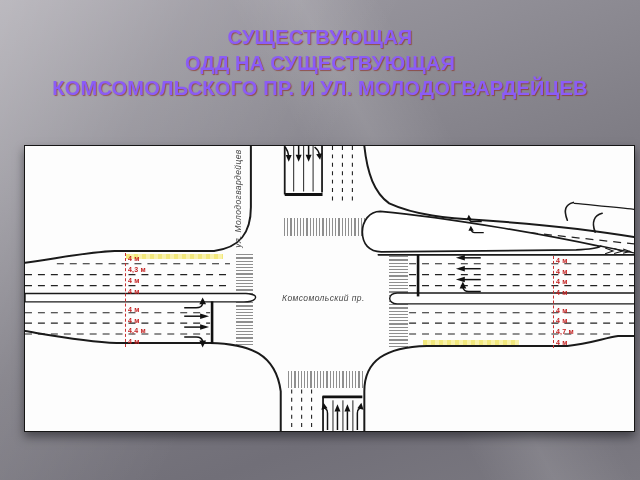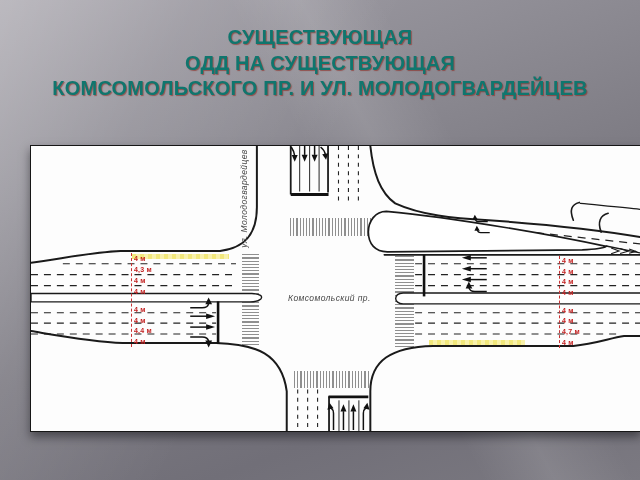--- a/index.html
+++ b/index.html
@@ -7,25 +7,25 @@
     width:640px;height:480px;position:relative;overflow:hidden;
     font-family:"Liberation Sans","DejaVu Sans",sans-serif;
     background:
       linear-gradient(117deg, rgba(255,255,255,0.28) 0%, rgba(255,255,255,0.10) 22%, rgba(255,255,255,0) 46%),
       linear-gradient(62deg, rgba(255,255,255,0) 54%, rgba(255,255,255,0.10) 62%, rgba(255,255,255,0) 71%),
       linear-gradient(160deg, #a29fa7 0%, #8f8d95 28%, #7c7a82 55%, #716f78 78%, #7b7981 100%);
   }
   .title{
     position:absolute;top:25px;left:0;width:640px;text-align:center;
     font-weight:bold;font-size:20px;line-height:25.5px;letter-spacing:0.2px;
-    color:#0f766e;text-shadow:1px 1px 1px rgba(140,35,25,0.6);
+    color:#8b5cf6;text-shadow:1px 1px 1px rgba(140,35,25,0.6);
     white-space:nowrap;
   }
   .panel{
-    position:absolute;left:30px;top:145px;width:609px;height:285px;
+    position:absolute;left:24px;top:145px;width:609px;height:285px;
     background:#fdfdfd;border:1.5px solid #161616;
     box-shadow:0 5px 9px rgba(15,15,20,0.5);
   }
   .panel svg{position:absolute;left:0;top:0;}
   .ovl{position:absolute;}
   .cw-v{ 
     background:repeating-linear-gradient(0deg,#8f8f8f 0px,#8f8f8f 1.2px,rgba(0,0,0,0) 1.2px,rgba(0,0,0,0) 3.2px);
   }
   .cw-h{ 
     background:repeating-linear-gradient(90deg,#8f8f8f 0px,#8f8f8f 1.2px,rgba(0,0,0,0) 1.2px,rgba(0,0,0,0) 3.2px);

